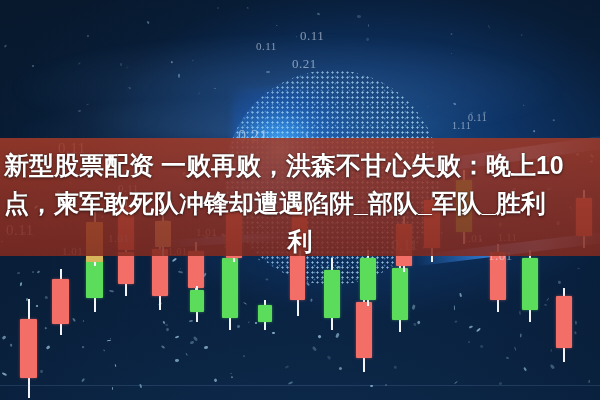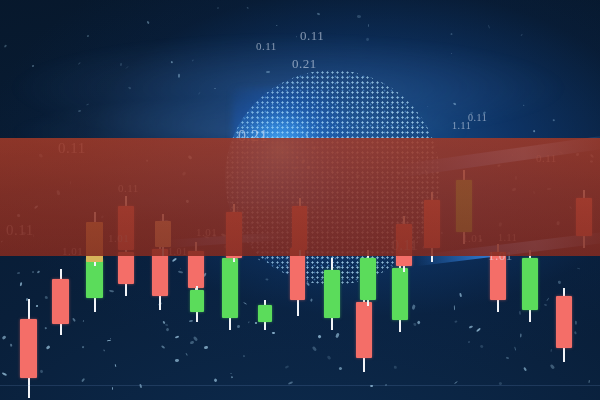--- a/index.html
+++ b/index.html
@@ -457,15 +457,16 @@
       <div class="pricenum" style="left: 498px; top: 232px; font-size: 10px;">1.11</div>
       <div class="pricenum" style="left: 488px; top: 248px; font-size: 13px;">1.01</div>
       <div class="pricenum" style="left: 536px; top: 152px; font-size: 11px;">0.11</div>
       <div class="pricenum" style="left: 256px; top: 40px; font-size: 11px;">0.11</div>
       <div class="pricenum" style="left: 168px; top: 246px; font-size: 10px;">1.01</div>
     </div>
 
   <div id="band"></div>
   <div id="band-tint"></div>
 
+  <div id="headline"><span>新型股票配资 一败再败，洪森不甘心失败：晚上1</span><span>0点，柬军敢死队冲锋却遭遇陷阱_部队_军队_胜利</span><span class="l3">利</span></div>
 
   <div id="baseline"></div>
 </div>
 
 </body></html>

